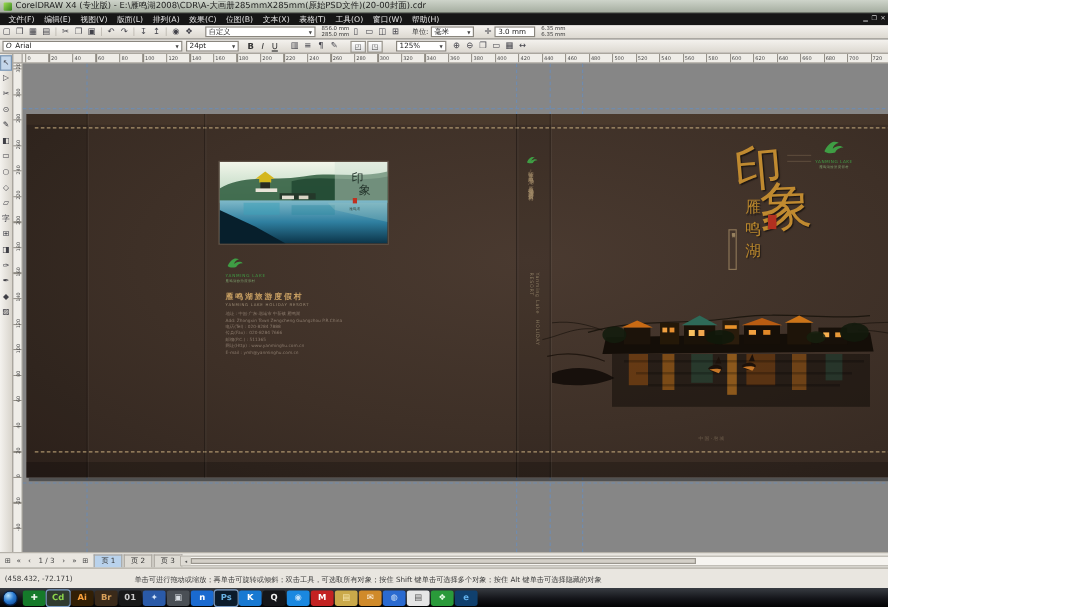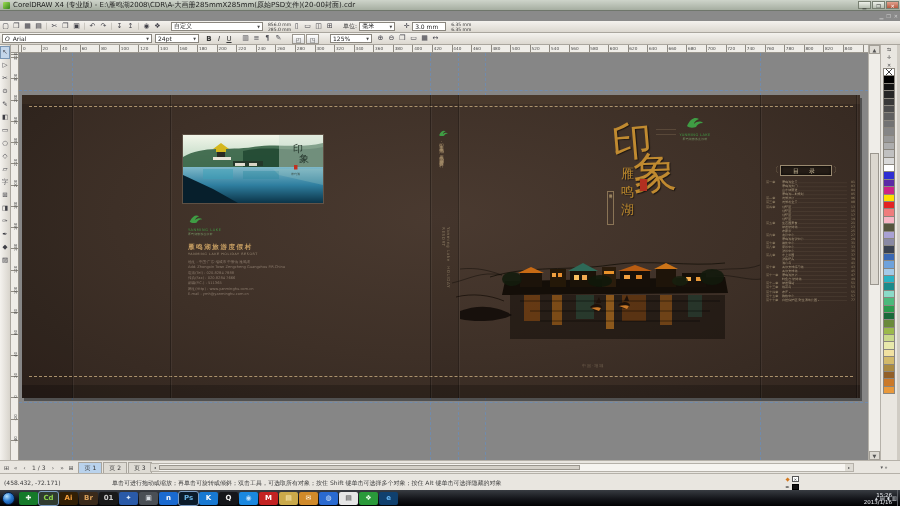--- a/index.html
+++ b/index.html
@@ -1,18 +1,18 @@
 <!DOCTYPE html>
 <html><head>
 <meta charset="utf-8">
 <style>
   *{box-sizing:border-box;margin:0;padding:0}
   html,body{width:900px;height:506px;overflow:hidden}
   body{font-family:"DejaVu Sans","Liberation Sans",sans-serif}
-  #root{position:relative;width:900px;height:506px;background:#8a8a8a;overflow:hidden}
+  #root{position:relative;width:740px;height:506px;background:#8a8a8a;overflow:hidden}
   .abs{position:absolute}
 
   
   #titlebar{left:0;top:0;width:900px;height:11px;background:linear-gradient(#ced4ca,#a6aea1);border-bottom:1px solid #6f766b;display:flex;align-items:center;padding:0 3px;font-size:7px;color:#1d1d1d;white-space:nowrap}
   #appicon{width:7px;height:7px;background:linear-gradient(135deg,#9fdd55,#35821b);border-radius:1px;margin-right:3px;flex:0 0 auto}
   .winbtns{position:absolute;right:1px;top:1px;display:flex;gap:1px}
   .winbtn{width:13px;height:8px;font-size:5px;line-height:8px;text-align:center;background:linear-gradient(#eef1ea,#b5bdb0);border:1px solid #788072;color:#333}
   .winbtn.close{background:linear-gradient(#e3a18e,#b55a40);color:#fff}
 
   
@@ -144,20 +144,35 @@
   <div id="titlebar" class="abs" data-name="title-bar">
     <span id="appicon" data-name="app-icon"></span>
     <span data-name="window-title">CorelDRAW X4 (专业版) - E:\雁鸣湖2008\CDR\A-大画册285mmX285mm(原始PSD文件)(20-00封面).cdr</span>
     <span class="winbtns" data-name="window-controls">
       <span class="winbtn" data-name="minimize-button">▁</span>
       <span class="winbtn" data-name="maximize-button">❐</span>
       <span class="winbtn close" data-name="close-button">✕</span>
     </span>
   </div>
 
+  <div id="menubar" class="abs" data-name="menu-bar">
+
+  <span class="mi" data-name="menu-item">文件(F)</span>
+      <span class="mi" data-name="menu-item">编辑(E)</span>
+      <span class="mi" data-name="menu-item">视图(V)</span>
+      <span class="mi" data-name="menu-item">版面(L)</span>
+      <span class="mi" data-name="menu-item">排列(A)</span>
+      <span class="mi" data-name="menu-item">效果(C)</span>
+      <span class="mi" data-name="menu-item">位图(B)</span>
+      <span class="mi" data-name="menu-item">文本(X)</span>
+      <span class="mi" data-name="menu-item">表格(T)</span>
+      <span class="mi" data-name="menu-item">工具(O)</span>
+      <span class="mi" data-name="menu-item">窗口(W)</span>
+      <span class="mi" data-name="menu-item">帮助(H)</span>
+    </div>
   <div id="docctrls" class="abs" data-name="document-window-controls">
     <span data-name="doc-minimize-button">▁</span>
     <span data-name="doc-restore-button">❐</span>
     <span data-name="doc-close-button">✕</span>
   </div>
 
   <div id="toolbar1" class="tbar abs" data-name="standard-toolbar">
     <div class="istrip" data-name="standard-toolbar-icons">
 
     <span class="ti" data-name="new-button">▢</span>

